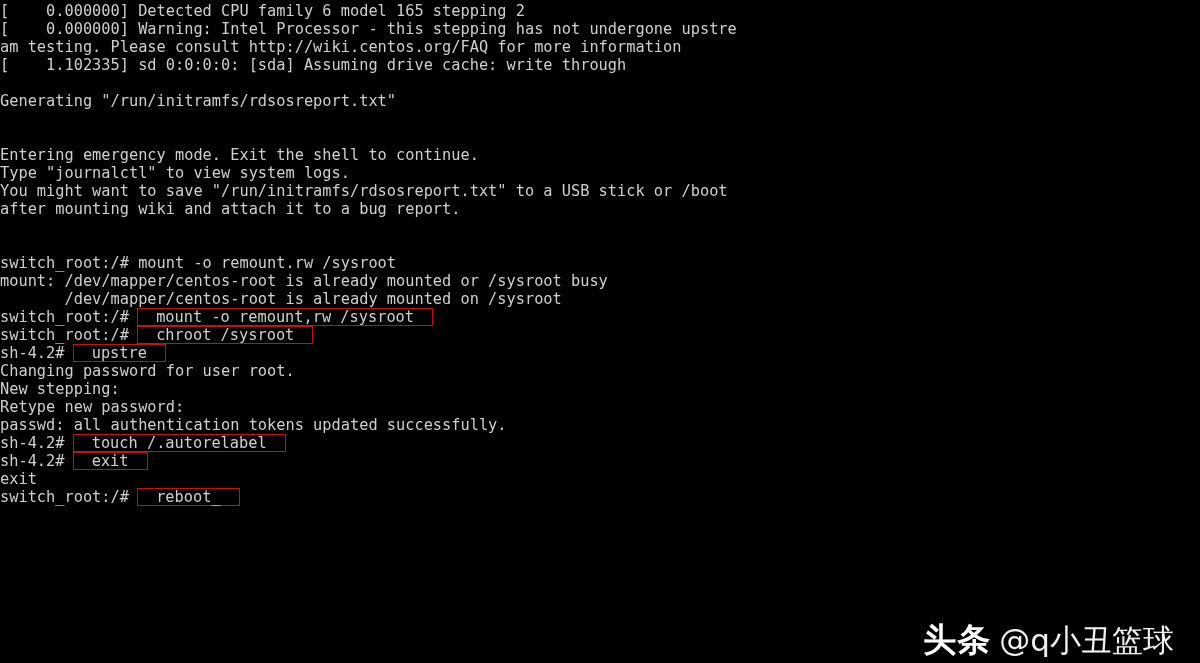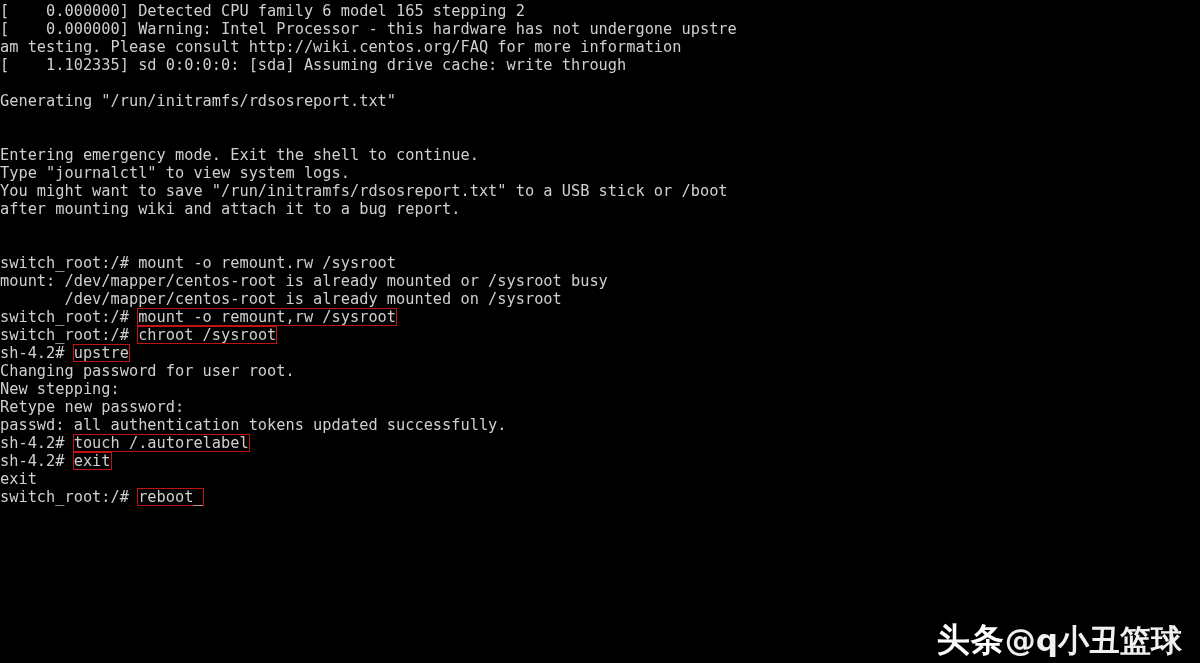--- a/index.html
+++ b/index.html
@@ -46,63 +46,63 @@
   }
 
   .line.blank {
     color: transparent;
   }
 
   
   .hl {
     display: inline-block;
     border: 1px solid #c01414;
-    padding: 0 0px;
+    padding: 0 18px;
     margin: 0 -1px;
     line-height: 16px;
     box-sizing: border-box;
     color: #cfcfcf;
     position: relative;
     top: 0px;
   }
 
   
   #watermark {
     position: absolute;
-    right: 18px;
+    right: 26px;
     bottom: 14px;
     display: flex;
     align-items: baseline;
-    gap: 0;
+    gap: 8px;
     color: #f2f2f2;
     font-family: "DejaVu Sans", "Liberation Sans", sans-serif;
     pointer-events: none;
     user-select: none;
   }
   #watermark .wm-brand {
     font-size: 33px;
     font-weight: bold;
     letter-spacing: 1px;
     color: #ffffff;
   }
   #watermark .wm-handle {
     font-size: 31px;
-    font-weight: 700;
+    font-weight: 400;
     color: #f0f0f0;
     letter-spacing: 0px;
   }
 </style>
 </head>
 <body>
 
 <div id="terminal">
 
   <div class="console" id="console">
       <div class="line"><span>[    0.000000] Detected CPU family 6 model 165 stepping 2</span></div>
-      <div class="line"><span>[    0.000000] Warning: Intel Processor - this hardware has not undergone upstre</span></div>
+      <div class="line"><span>[    0.000000] Warning: Intel Processor - this stepping has not undergone upstre</span></div>
       <div class="line"><span>am testing. Please consult http://wiki.centos.org/FAQ for more information</span></div>
       <div class="line"><span>[    1.102335] sd 0:0:0:0: [sda] Assuming drive cache: write through</span></div>
       <div class="line blank"><span></span></div>
       <div class="line"><span>Generating "/run/initramfs/rdsosreport.txt"</span></div>
       <div class="line blank"><span></span></div>
       <div class="line blank"><span></span></div>
       <div class="line"><span>Entering emergency mode. Exit the shell to continue.</span></div>
       <div class="line"><span>Type "journalctl" to view system logs.</span></div>
       <div class="line"><span>You might want to save "/run/initramfs/rdsosreport.txt" to a USB stick or /boot</span></div>
       <div class="line"><span>after mounting wiki and attach it to a bug report.</span></div>

